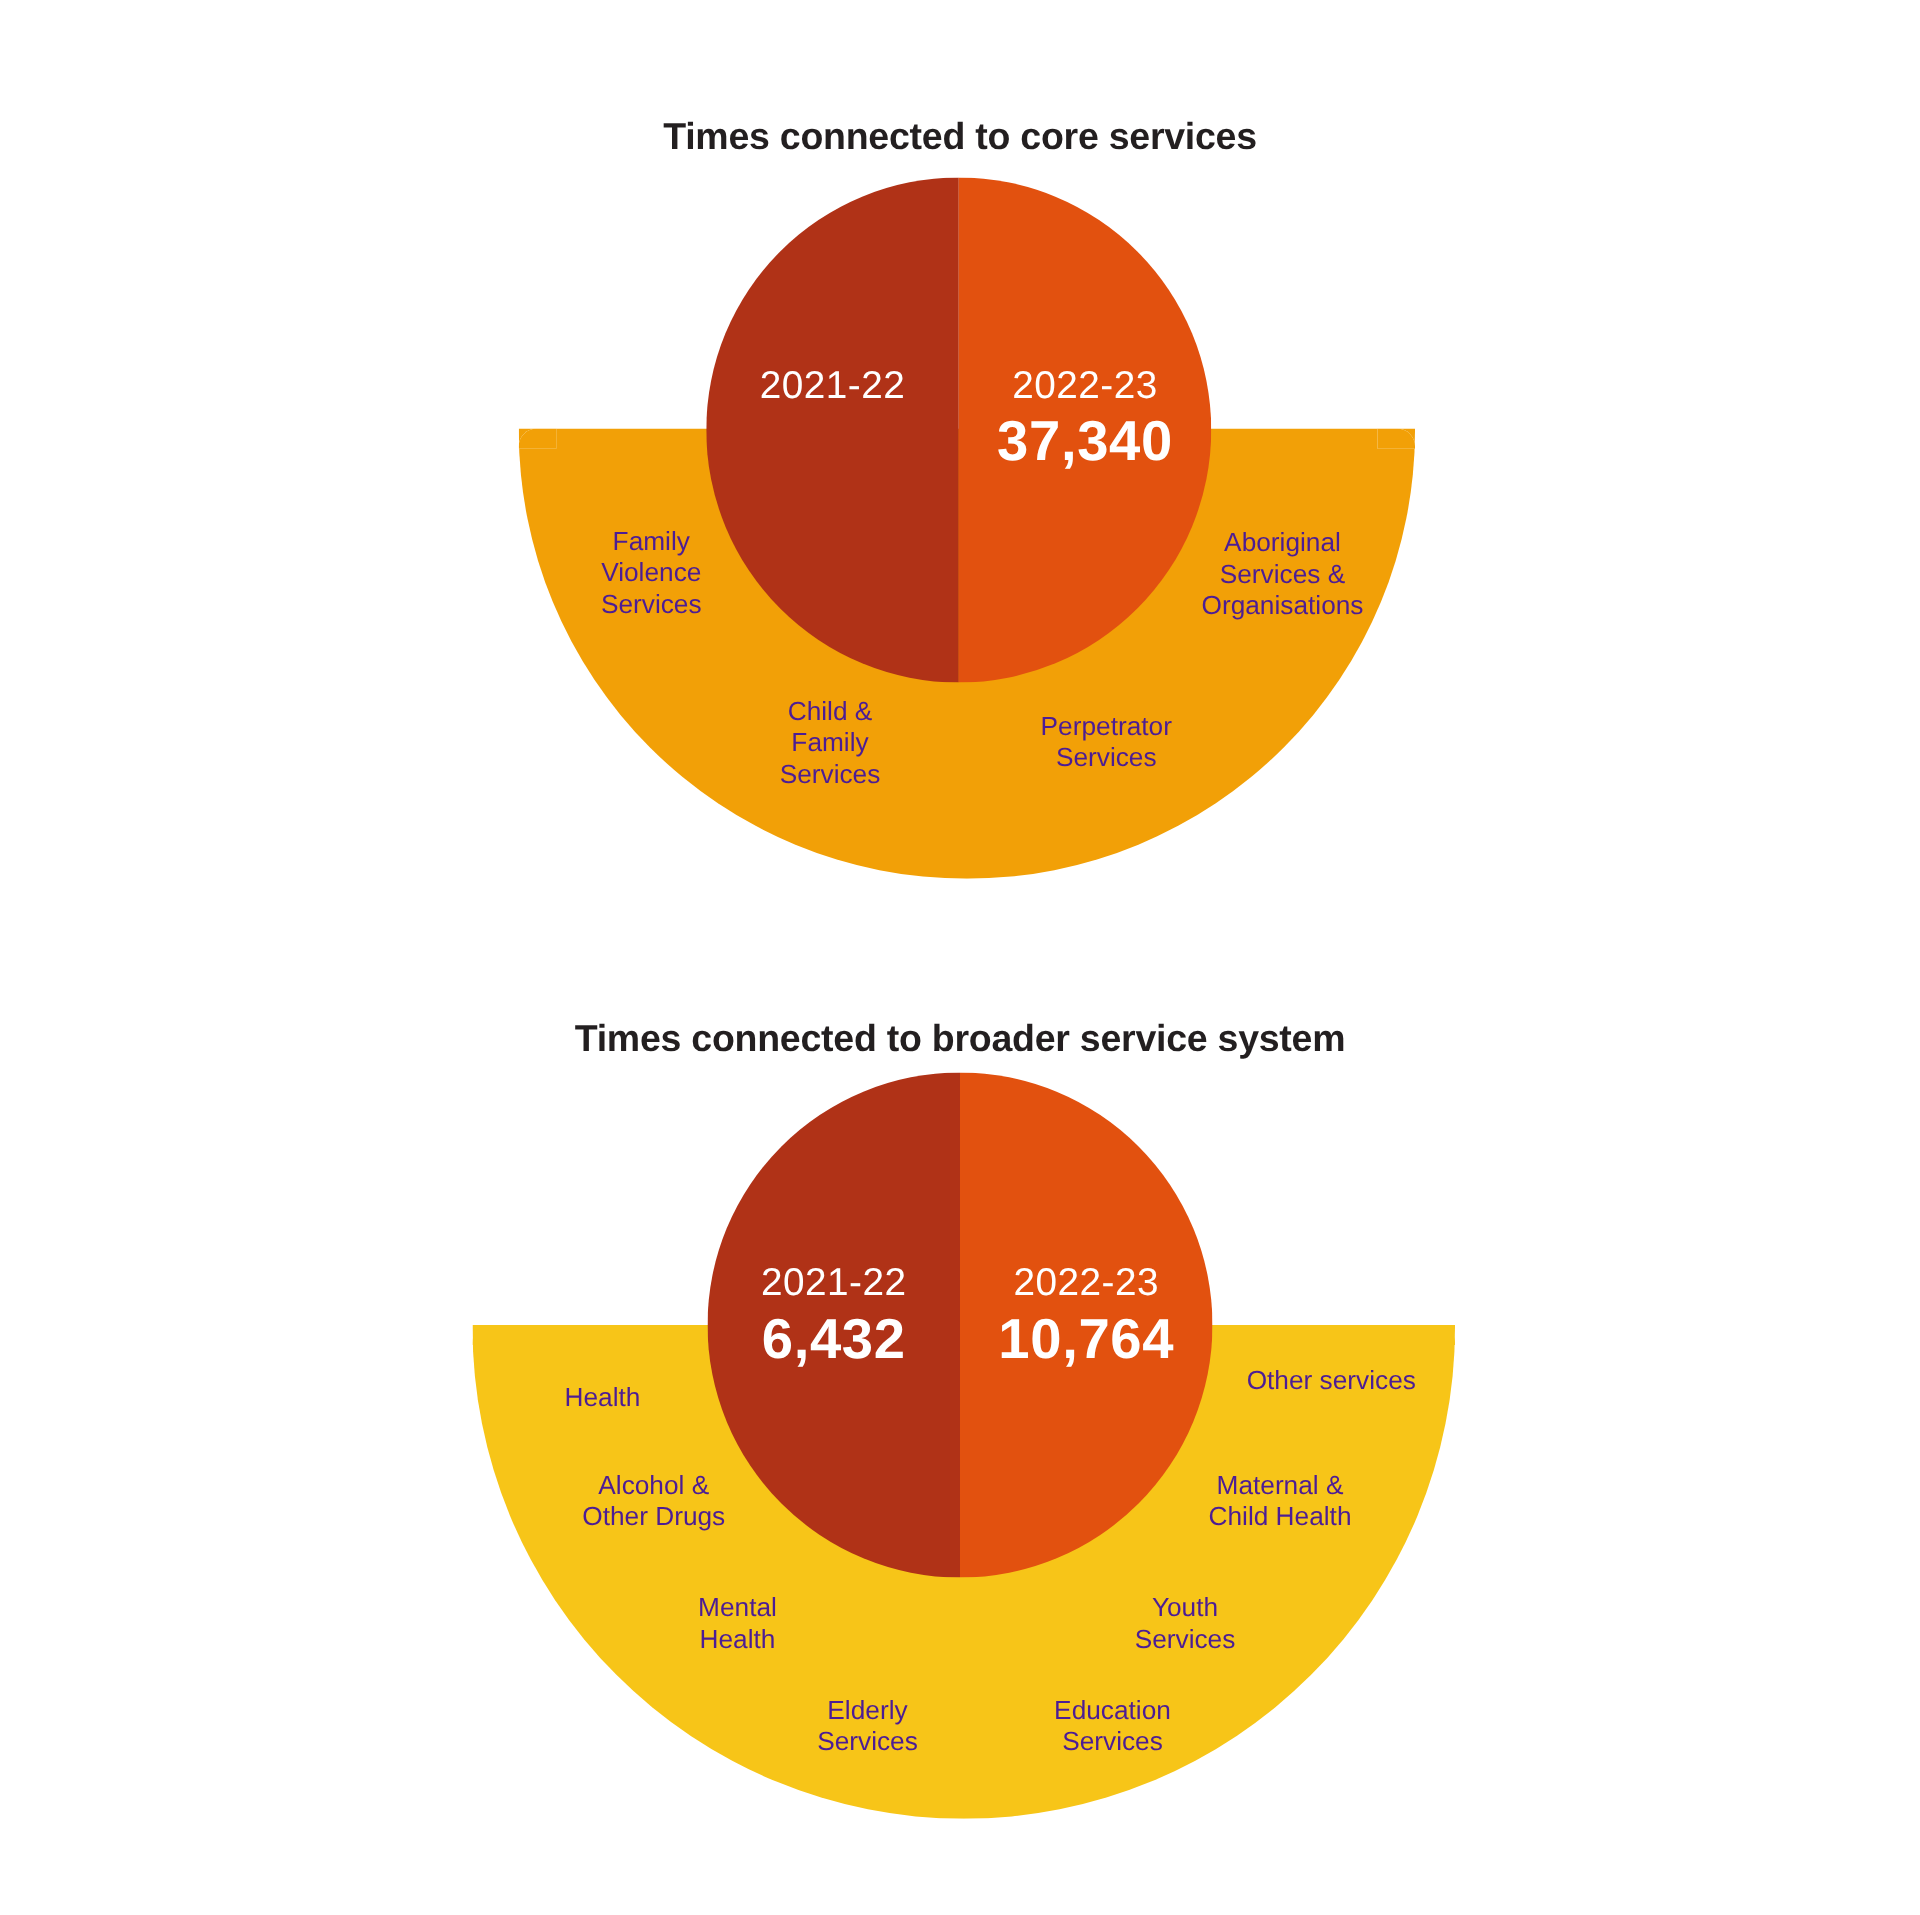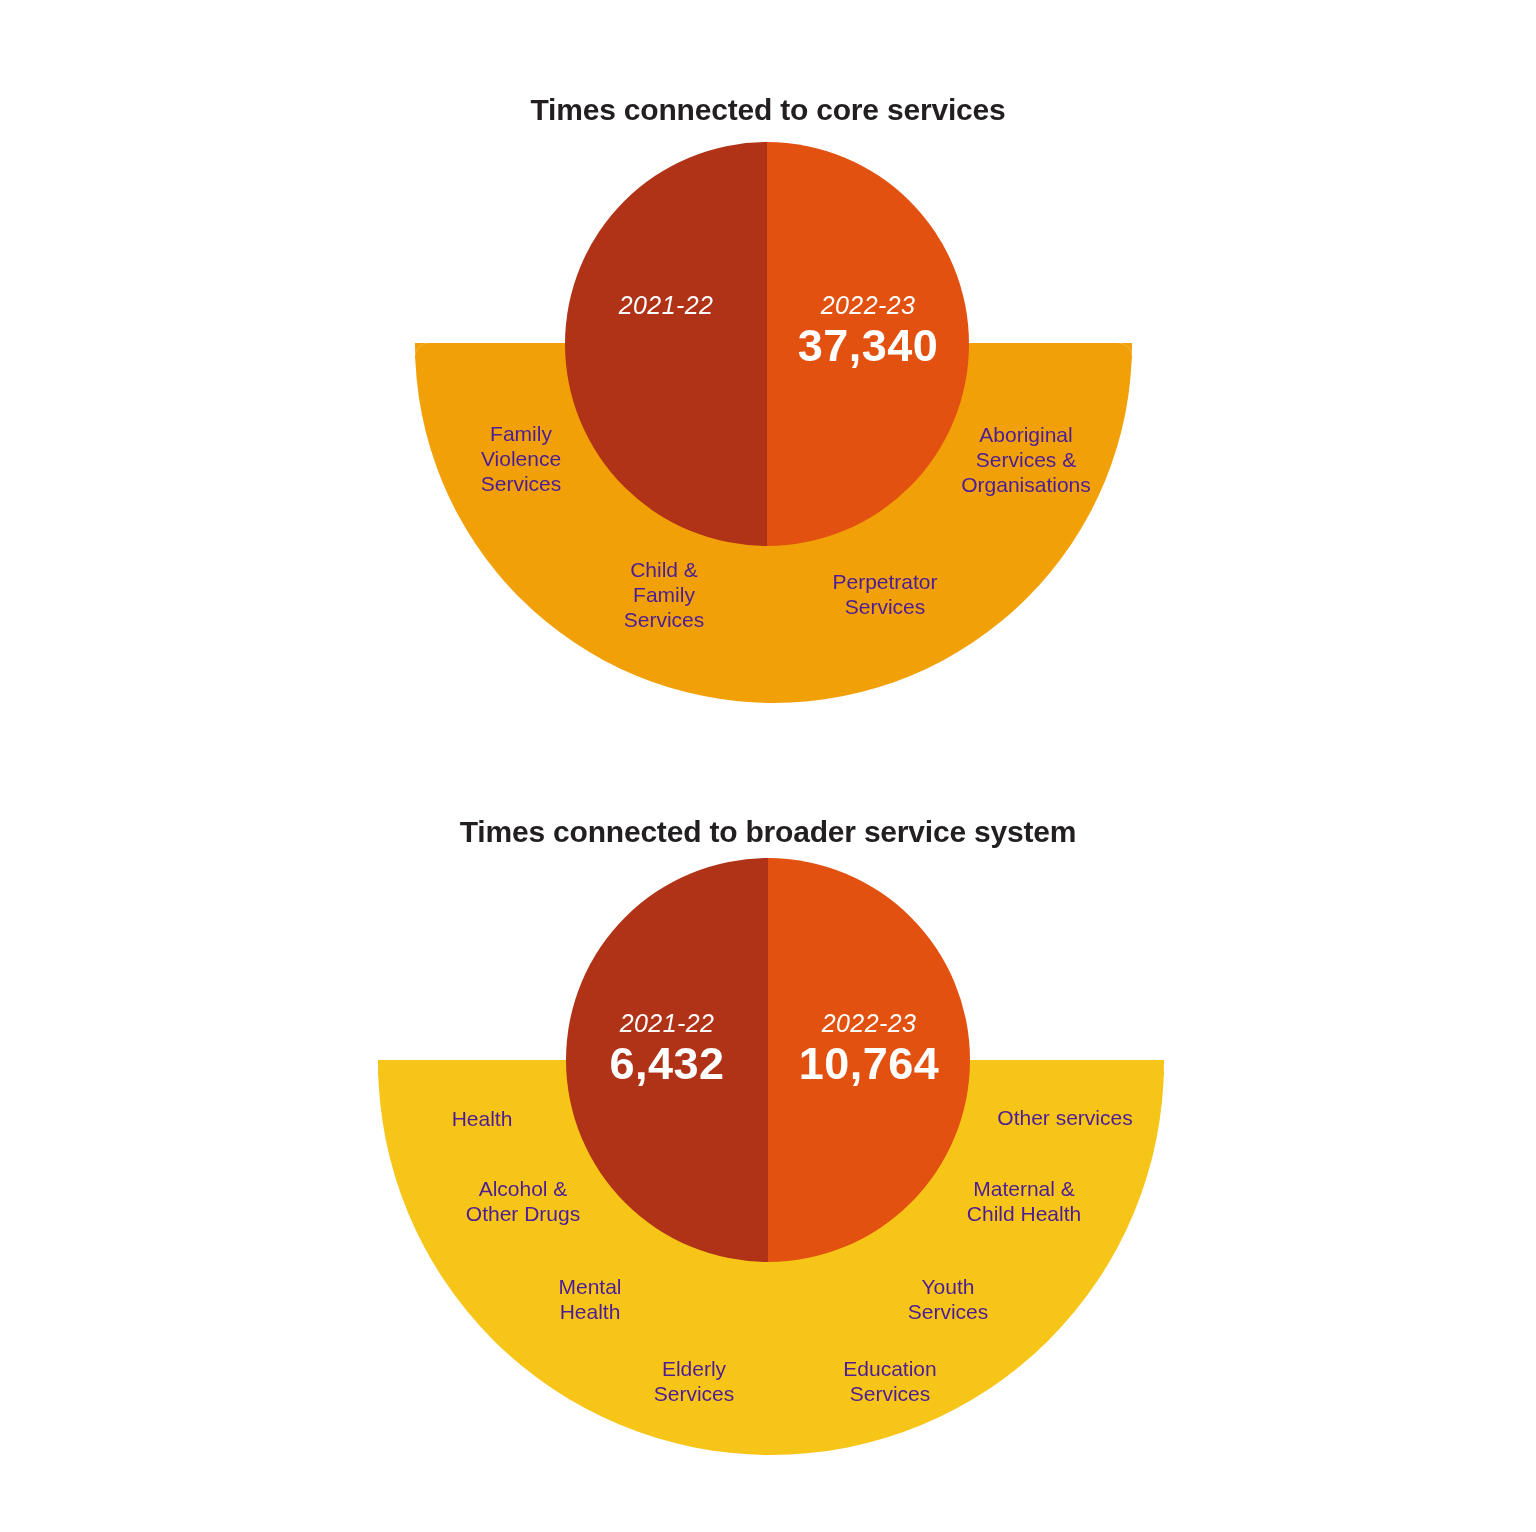--- a/index.html
+++ b/index.html
@@ -34,21 +34,21 @@
   .half-left{left:0;}
   .half-right{right:0;}
 
   .circle-text{
     position:absolute;
     text-align:center;
     color:#ffffff;
     line-height:1.05;
     pointer-events:none;
   }
-  .period{font-size:25px;font-weight:400;letter-spacing:0.4px;font-style:italic;}
+  .period{font-size:31px;font-weight:400;letter-spacing:0.4px;}
   .value{font-size:45px;font-weight:bold;letter-spacing:0.5px;margin-top:4px;}
 
   .fan-label{
     position:absolute;
     text-align:center;
     color:#4c1d95;
     font-size:21px;
     line-height:1.18;
     font-weight:500;
     white-space:pre-line;
@@ -143,16 +143,16 @@
 
     <div class="fan-label" style="left:800px;top:597px;width:180px;">Education
 Services</div>
 
     <div class="fan-label" style="left:858px;top:515px;width:180px;">Youth
 Services</div>
 
     <div class="fan-label" style="left:920px;top:417px;width:208px;">Maternal &amp;
 Child Health</div>
 
-    <div class="fan-label" style="left:965px;top:346px;width:200px;">Other services</div>
+    <div class="fan-label" style="left:965px;top:333px;width:200px;">Other services</div>
 
   </div>
 </section>
 
 </body></html>

